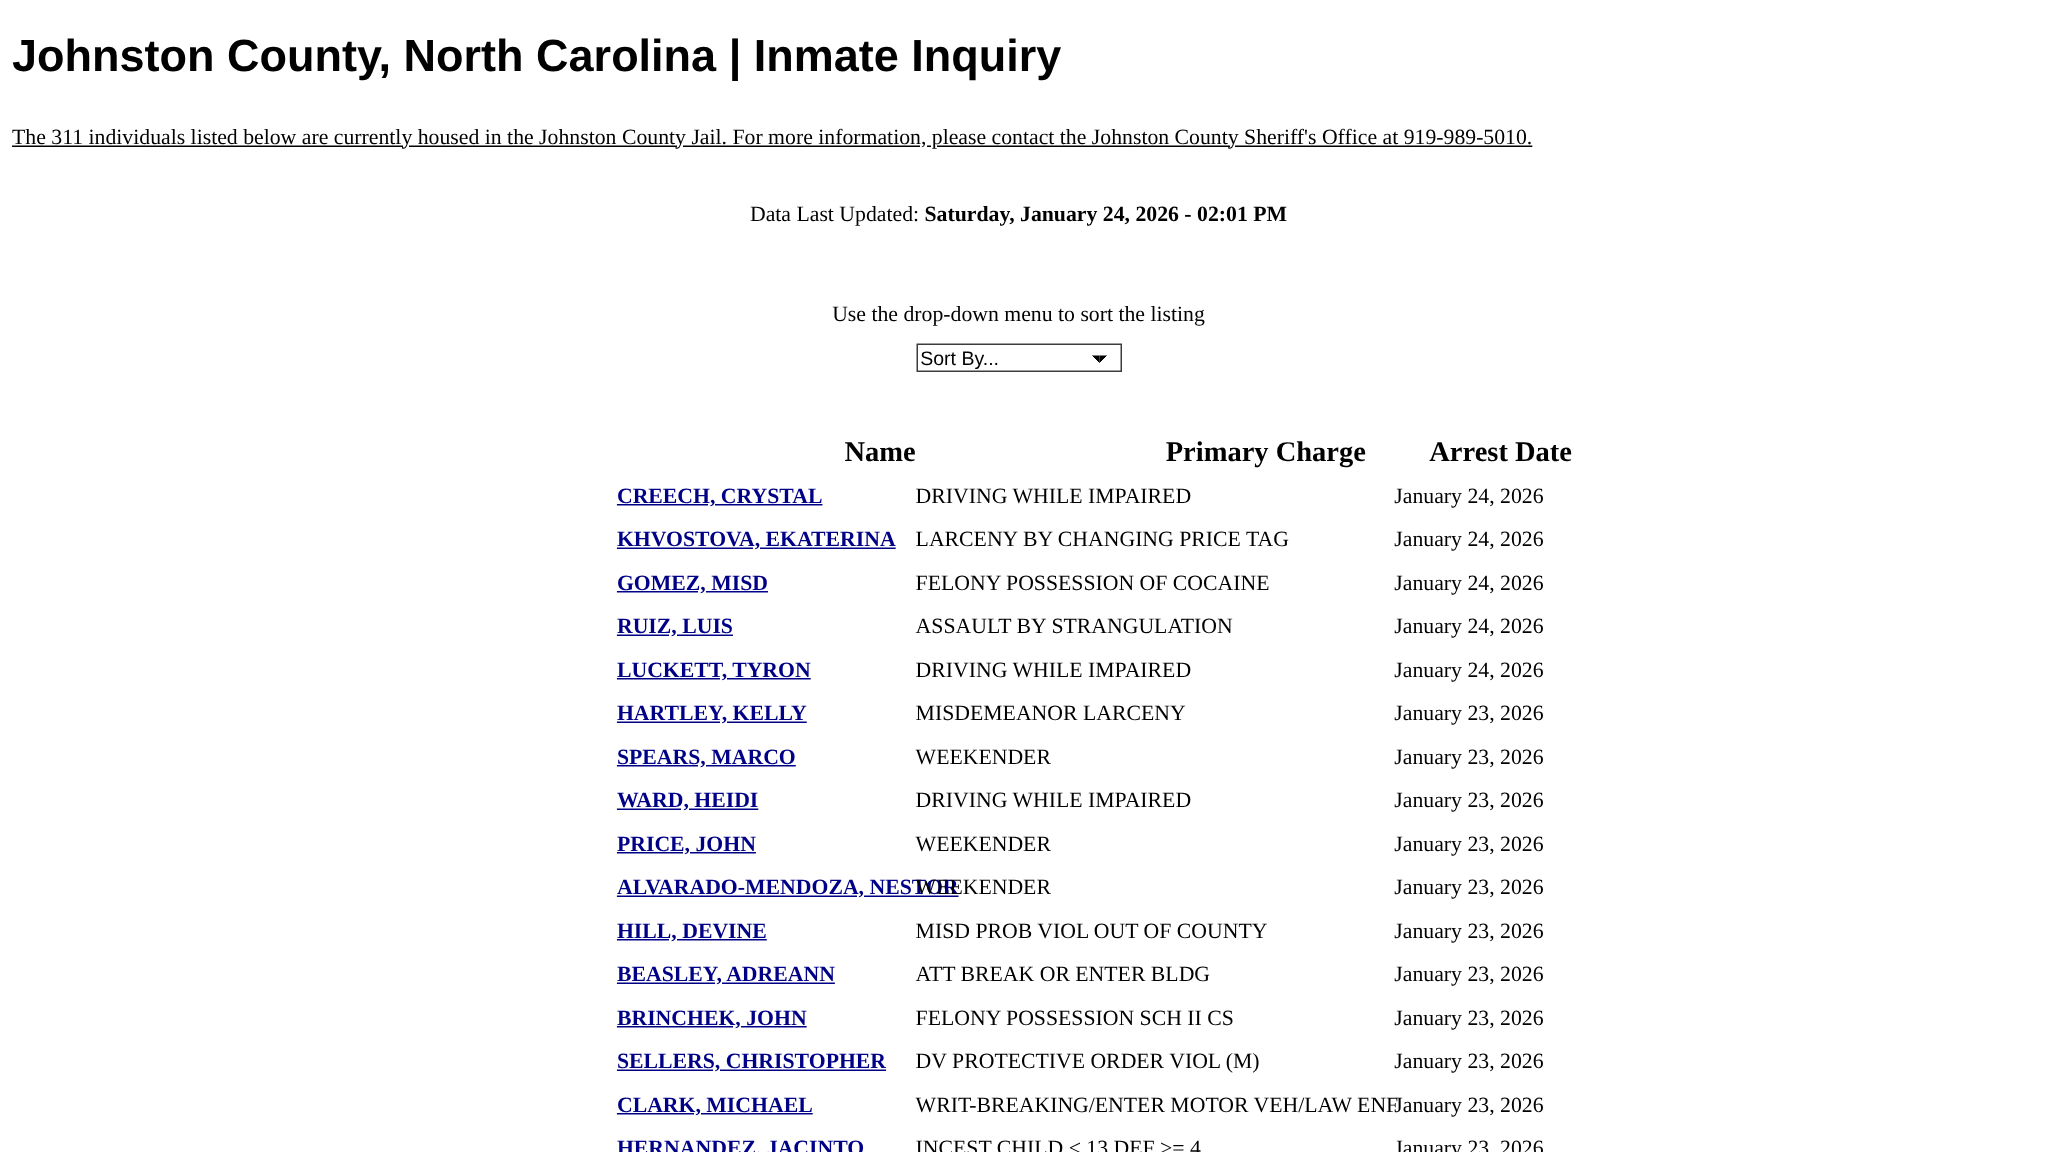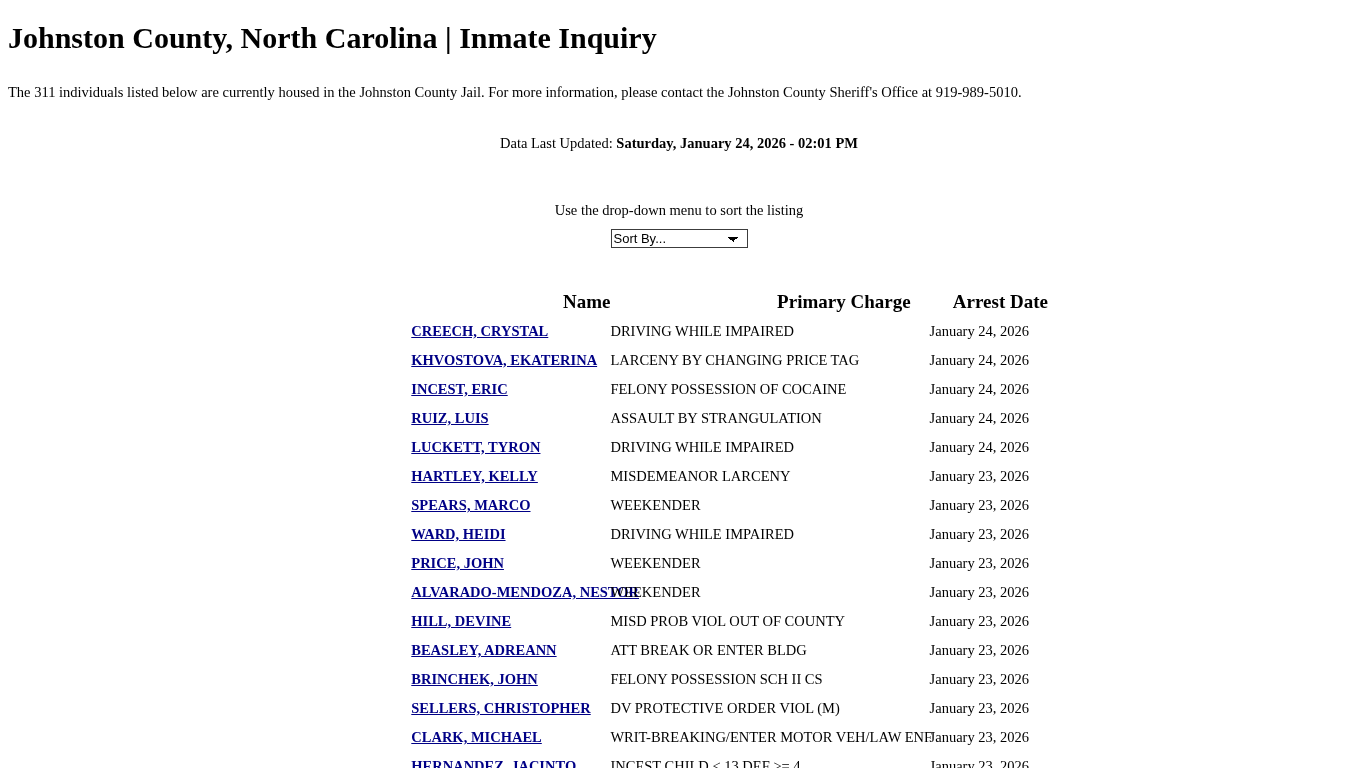--- a/index.html
+++ b/index.html
@@ -13,33 +13,34 @@
     height: 768px;
     overflow: hidden;
     font-family: "Liberation Serif", "DejaVu Serif", serif;
     color: #000000;
   }
   .page {
     padding: 8px 8px 0 8px;
     box-sizing: border-box;
   }
   h1.page-title {
-    font-family: Liberation Serif, serif;
+    font-family: Liberation Sans, sans-serif;
     font-size: 30px;
     font-weight: bold;
     margin: 13px 0 0 0;
     padding: 0;
     line-height: 1.15;
     letter-spacing: 0px;
   }
   p.intro {
     font-size: 14.5px;
     margin: 28px 0 0 0;
     padding: 0;
     line-height: 1.2;
+    text-decoration: underline;
   }
   p.updated {
     font-size: 14.5px;
     text-align: center;
     margin: 34px 0 0 0;
     padding: 0;
     padding-right: 8px;
   }
   p.updated .stamp {
     font-weight: bold;
@@ -165,21 +166,21 @@
           <td class="d-date">January 24, 2026</td>
         </tr>
         <tr>
           <td class="pad-cell"></td>
           <td class="d-name"><a class="inmate-link" href="#">KHVOSTOVA, EKATERINA</a></td>
           <td class="d-charge">LARCENY BY CHANGING PRICE TAG</td>
           <td class="d-date">January 24, 2026</td>
         </tr>
         <tr>
           <td class="pad-cell"></td>
-          <td class="d-name"><a class="inmate-link" href="#">INCEST, ERIC</a></td>
+          <td class="d-name"><a class="inmate-link" href="#">GOMEZ, MISD</a></td>
           <td class="d-charge">FELONY POSSESSION OF COCAINE</td>
           <td class="d-date">January 24, 2026</td>
         </tr>
         <tr>
           <td class="pad-cell"></td>
           <td class="d-name"><a class="inmate-link" href="#">RUIZ, LUIS</a></td>
           <td class="d-charge">ASSAULT BY STRANGULATION</td>
           <td class="d-date">January 24, 2026</td>
         </tr>
         <tr>

